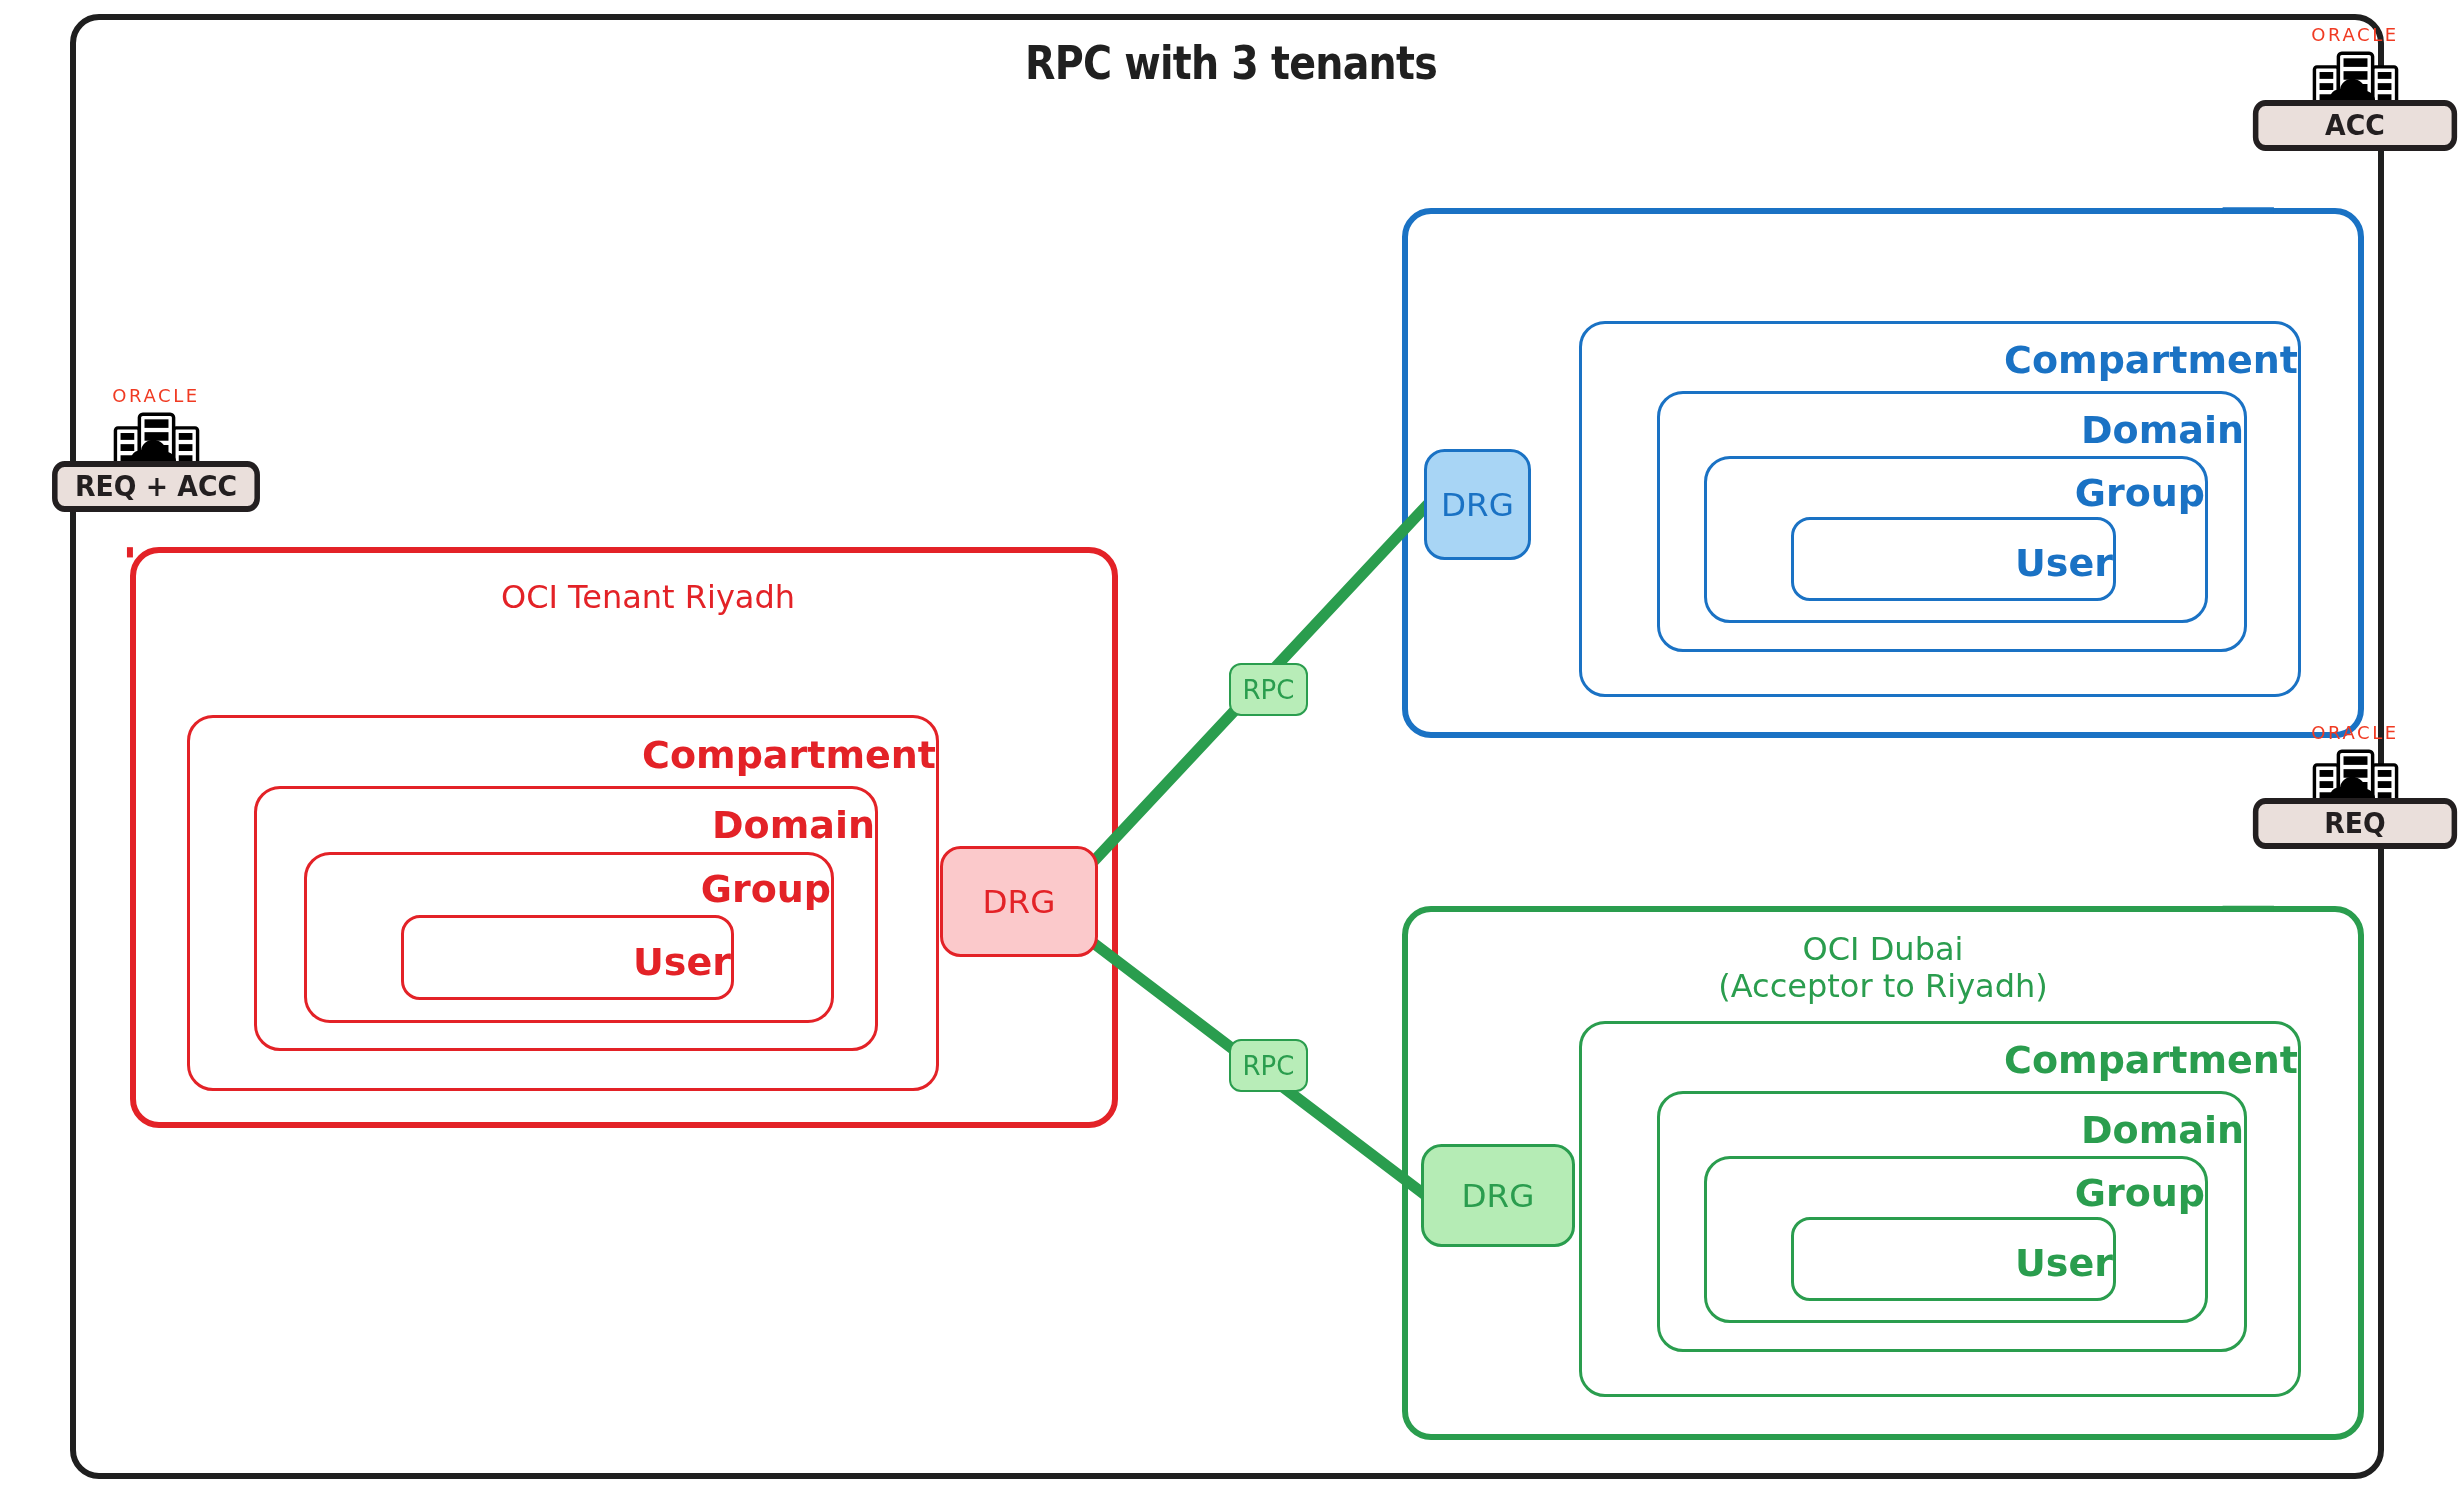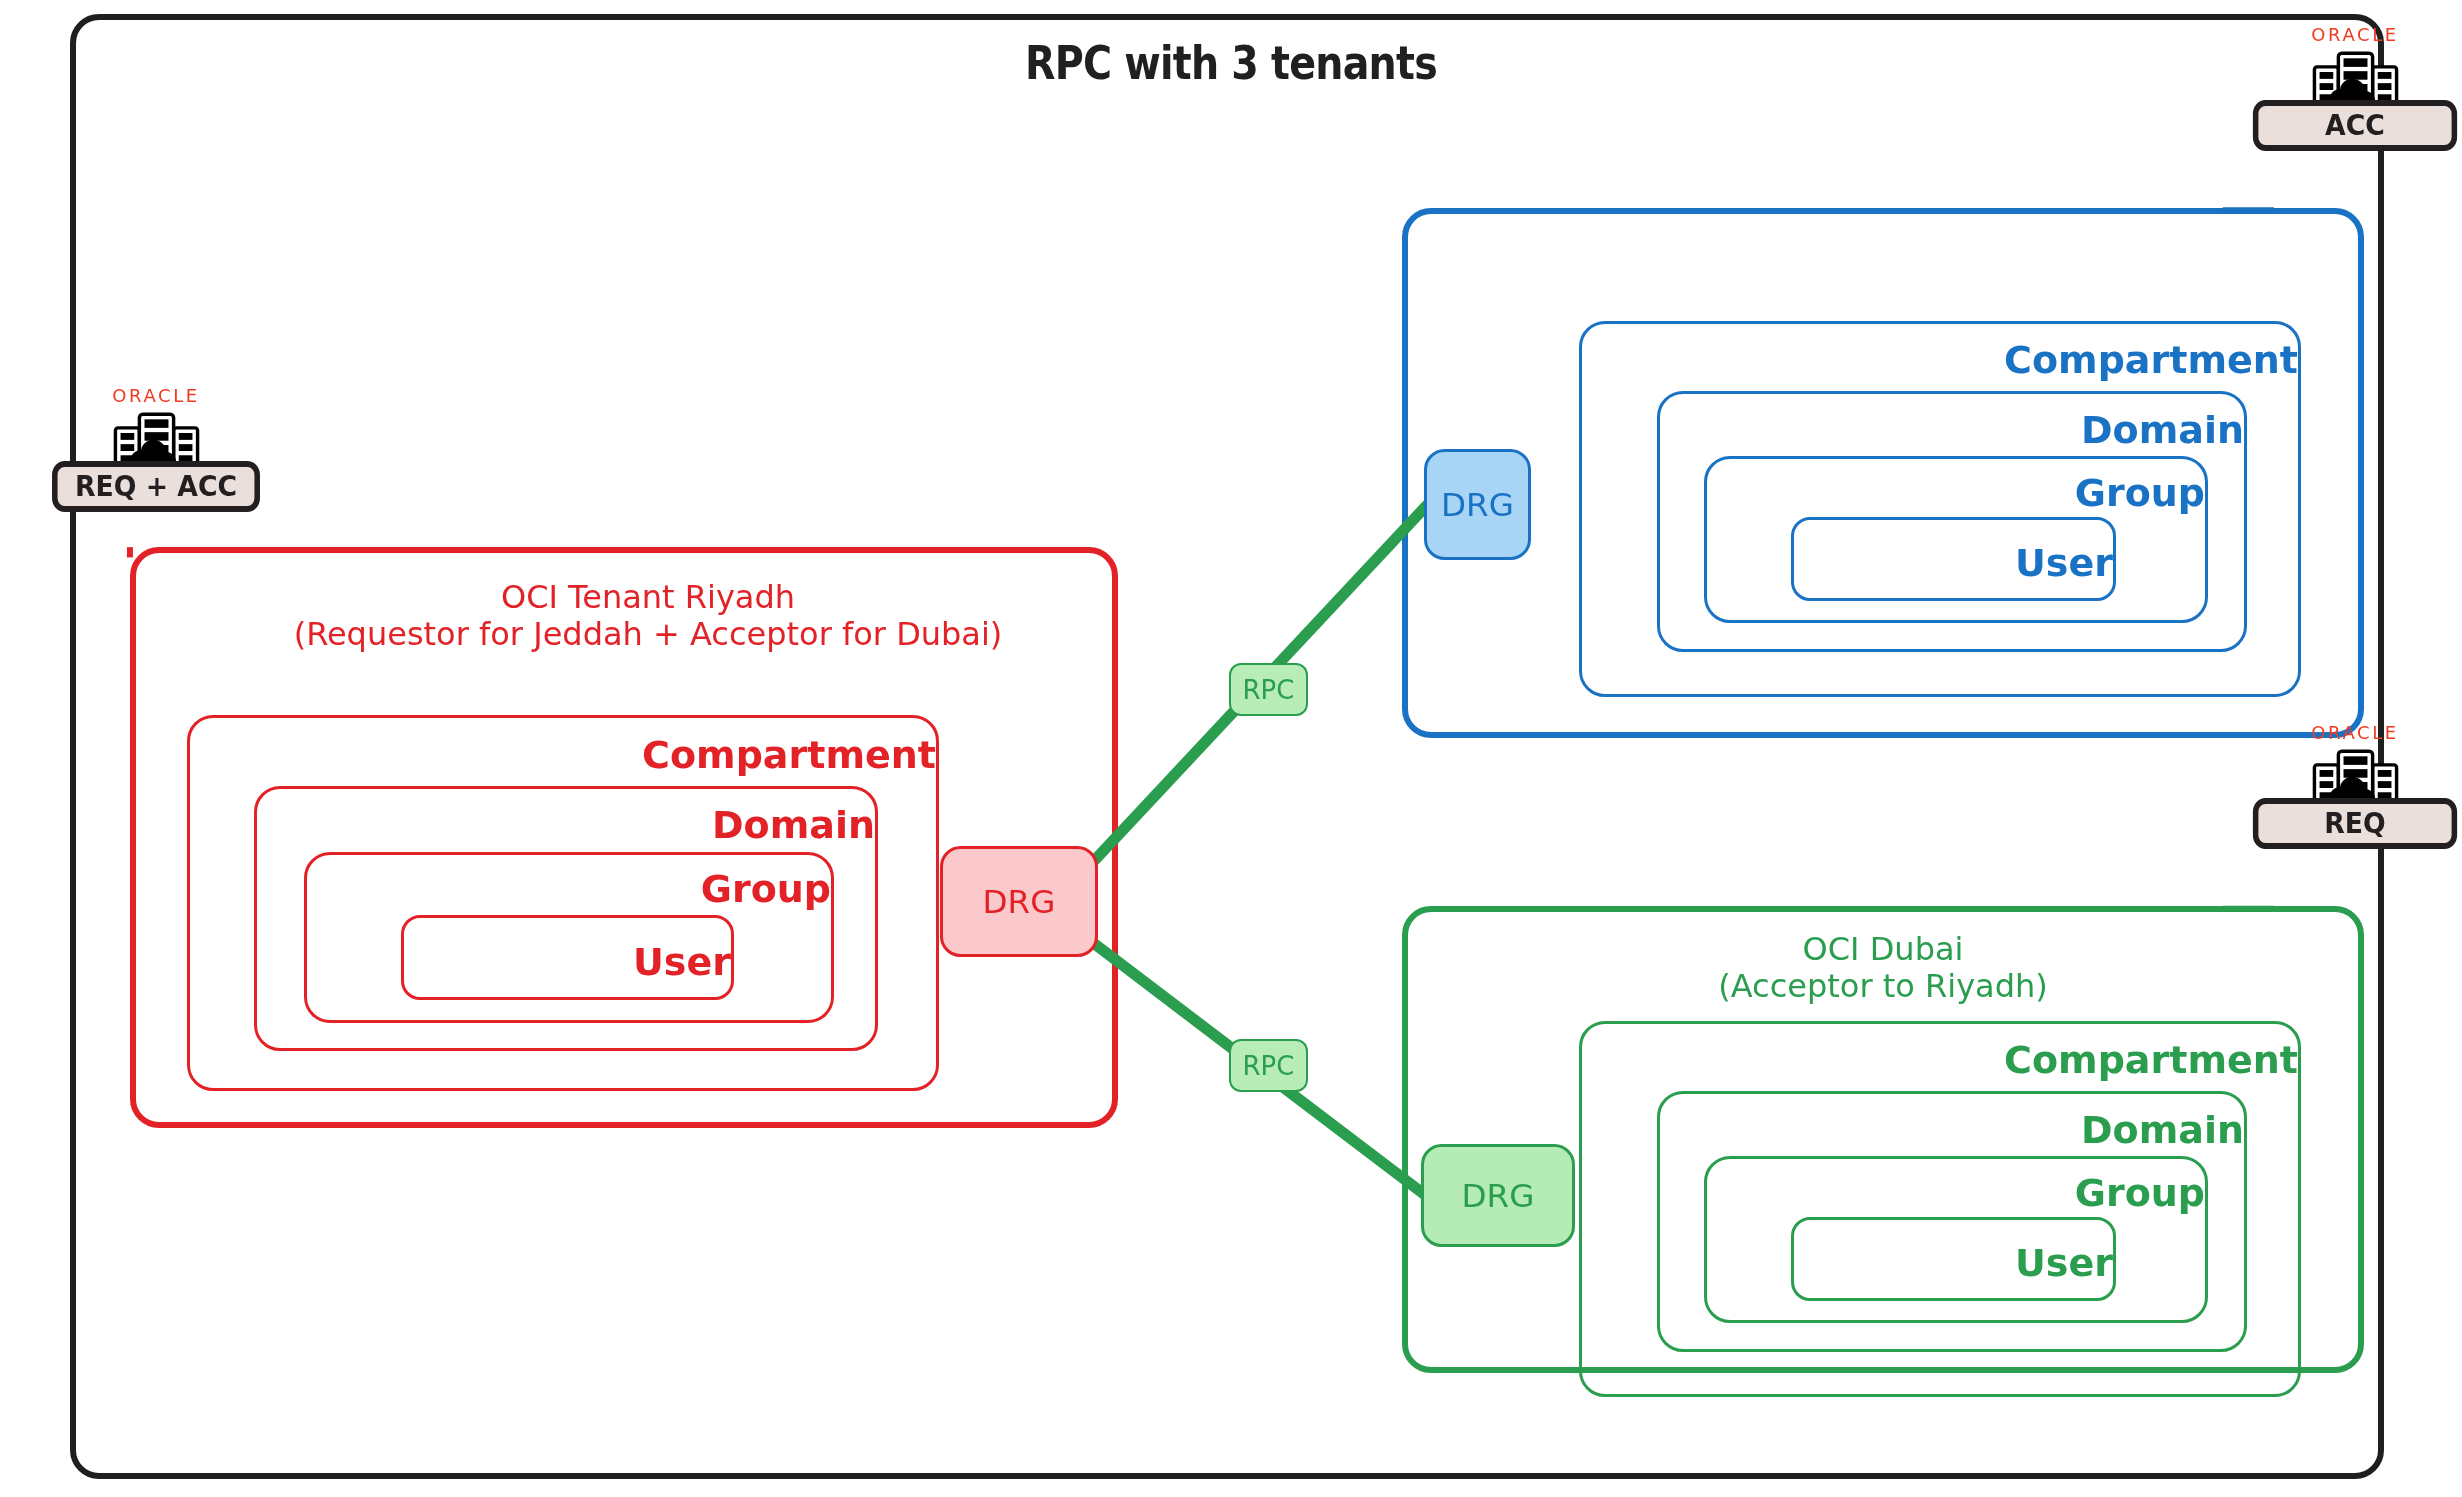--- a/index.html
+++ b/index.html
@@ -200,21 +200,20 @@
     <line x1="152" y1="640" x2="152" y2="652" stroke="#e32227" stroke-width="7"></line>
 
     <line x1="2600" y1="246" x2="2660" y2="246" stroke="#1a72c4" stroke-width="7"></line>
 
     <line x1="2600" y1="1063" x2="2660" y2="1063" stroke="#2a9d4e" stroke-width="7"></line>
   </svg>
 
   <div class="tenant c-red" style="left:130px; top:547px; width:988px; height:581px;">
     <div class="tenant-title t-red" style="top:26px;padding-left:24px;">
       <span>OCI Tenant Riyadh</span><br>
-      <span>(Requestor for Jeddah + Acceptor for Dubai)</span>
     </div>
 
     <div class="nest c-red" style="left:51px; top:162px; width:752px; height:376px;">
       <div class="nest-label t-red" style="top:15.4px;">Compartment</div>
 
       <div class="nest c-red" style="left:64px; top:68px; width:624px; height:265px;">
         <div class="nest-label t-red" style="top:13.7px;">Domain</div>
 
         <div class="nest c-red" style="left:47px; top:63px; width:530px; height:171px;">
           <div class="nest-label t-red" style="top:12px;">Group</div>
@@ -243,21 +242,21 @@
           <div class="nest c-blue" style="left:84px; top:58px; width:325px; height:84px; border-radius:19px;">
             <div class="nest-label t-blue" style="top:21.4px;">User</div>
           </div>
         </div>
       </div>
     </div>
   </div>
 
   <div class="drg drg-blue" style="left:1424px; top:449px; width:107px; height:111px;">DRG</div>
 
-  <div class="tenant c-green" style="left:1402px; top:906px; width:962px; height:467px;">
+  <div class="tenant c-green" style="left:1402px; top:906px; width:962px; height:534px;">
     <div class="tenant-title t-green" style="top:19px;">
       <span>OCI Dubai</span><br>
       <span>(Acceptor to Riyadh)</span>
     </div>
 
     <div class="nest c-green" style="left:171px; top:109px; width:722px; height:376px;">
       <div class="nest-label t-green" style="top:13.7px;">Compartment</div>
 
       <div class="nest c-green" style="left:75px; top:67px; width:590px; height:261px;">
         <div class="nest-label t-green" style="top:13.7px;">Domain</div>

